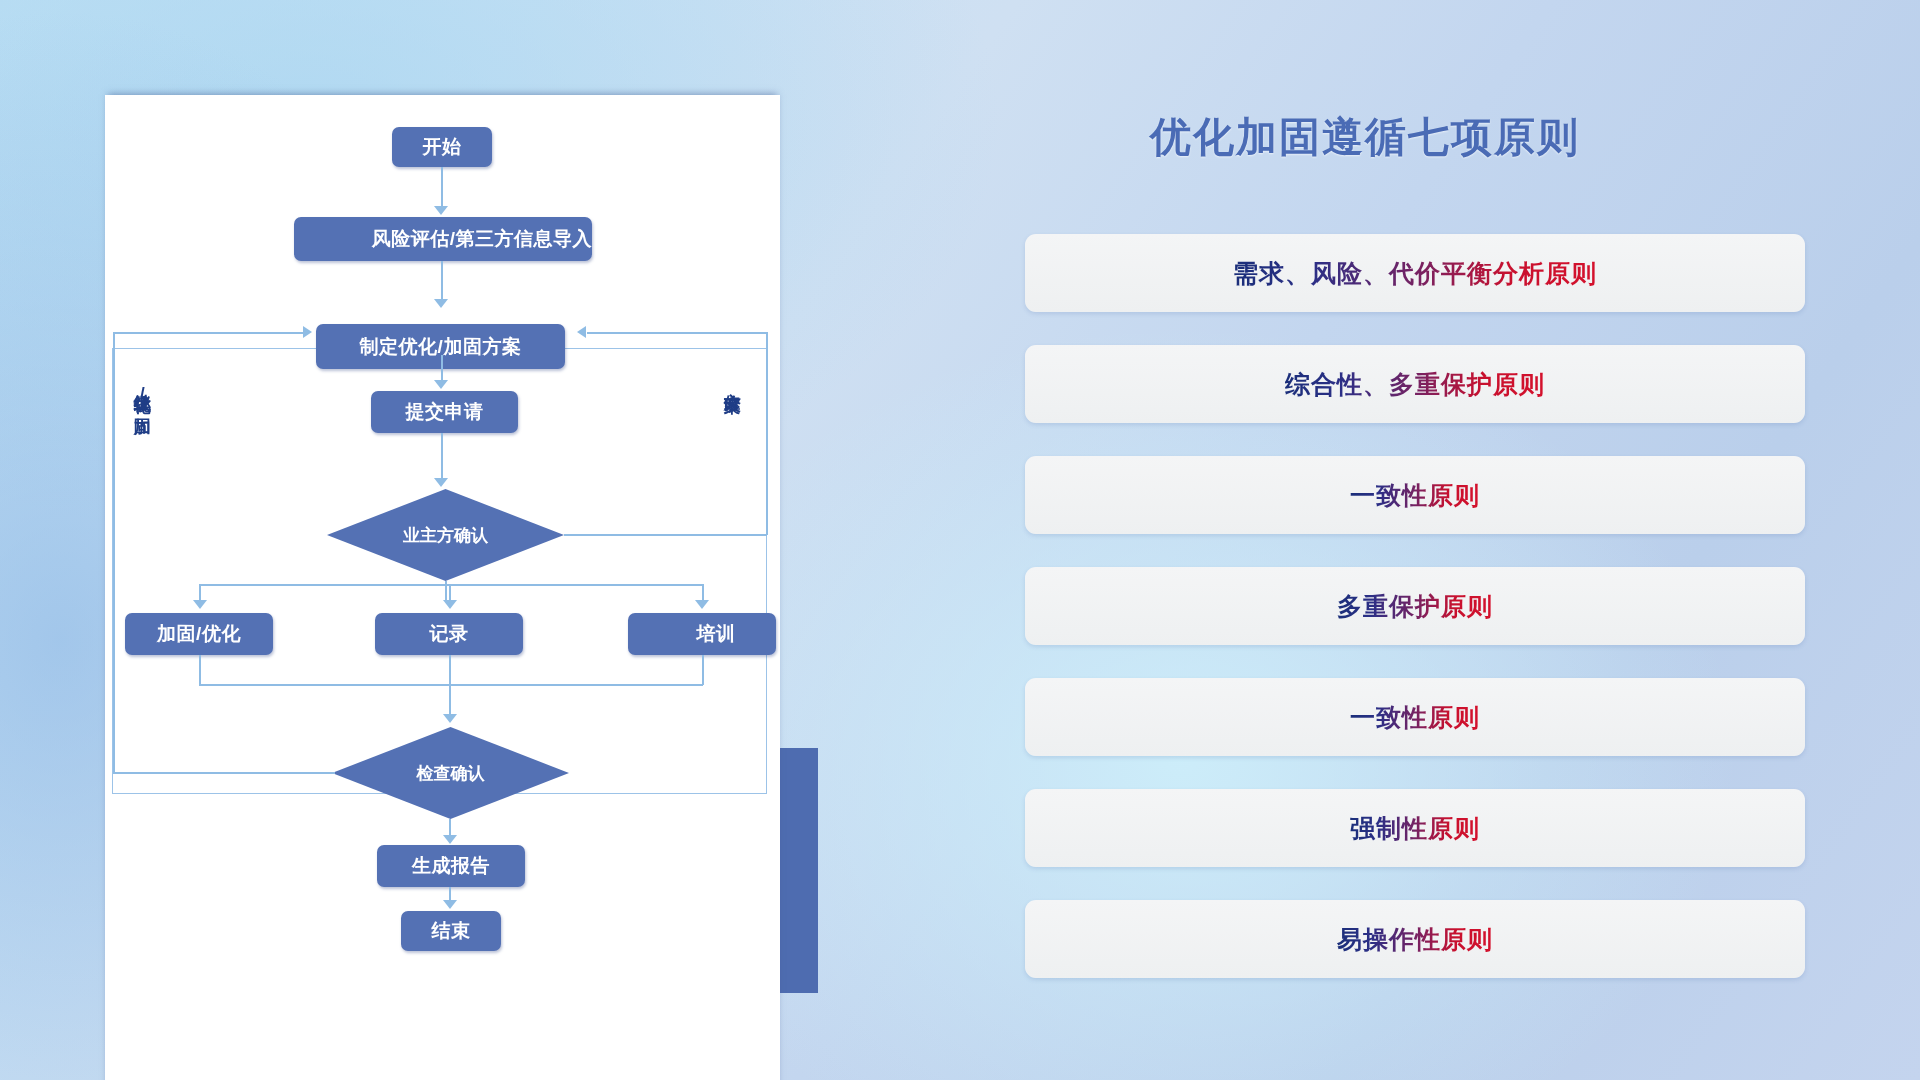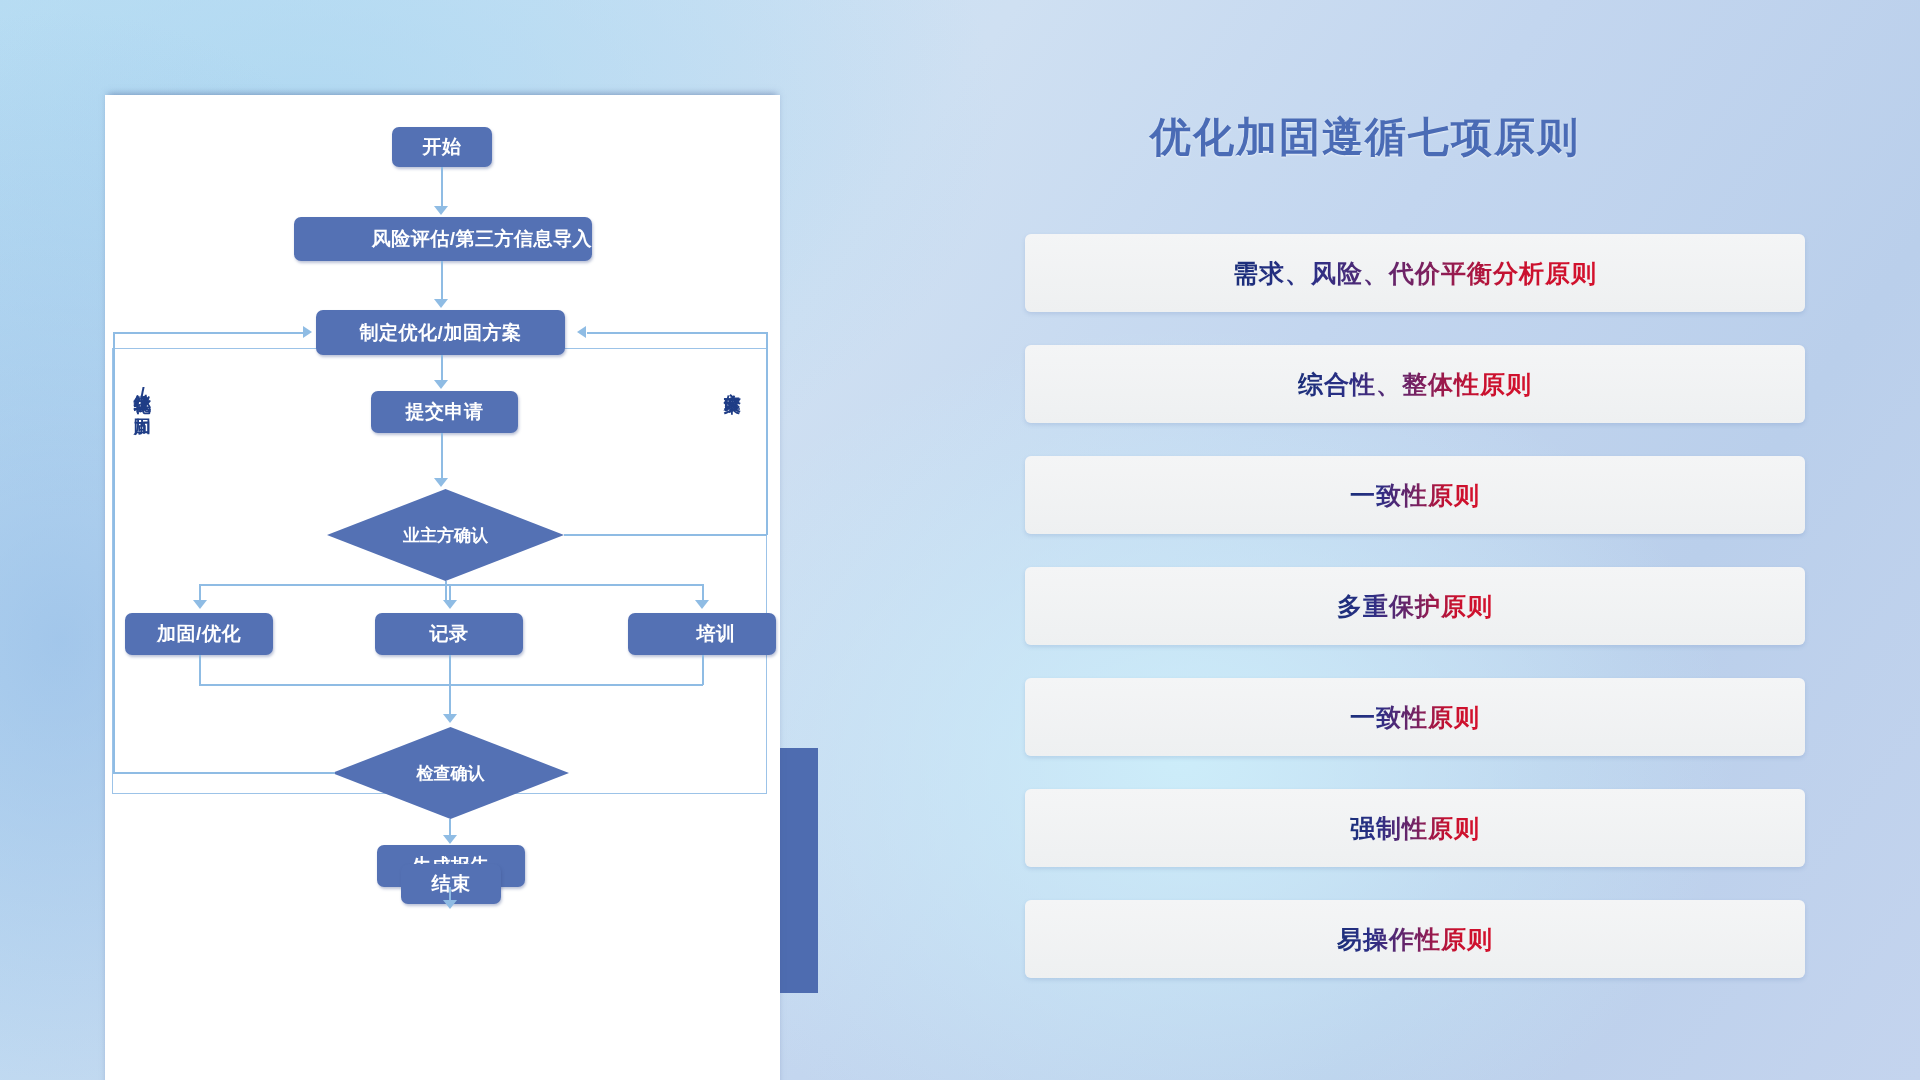--- a/index.html
+++ b/index.html
@@ -85,21 +85,21 @@
     font-size: 41px; font-weight: bold; color: #4A6BB5;
     letter-spacing: 2px;
     text-shadow: 0 1px 2px rgba(255,255,255,0.6);
     white-space: nowrap;
   }
   #cards { position: absolute; left: 1025px; top: 234px; width: 780px; }
   .p-card {
     position: relative;
     height: 78px;
     margin-bottom: 33px;
-    border-radius: 6px;
+    border-radius: 11px;
     background: linear-gradient(180deg,#f4f5f6 0%, #eef0f1 100%);
     display: flex; align-items: center; justify-content: center;
     box-shadow: 0 2px 4px rgba(80,110,170,0.18);
   }
   .p-card::before{
     content:""; position:absolute; inset:-1.6px; border-radius: 12px;
     background: linear-gradient(178deg,#3f5fa8 0%, #3f5fa8 22%, #8b3b72 55%, #d8112a 78%, #d8112a 100%);
     z-index:-1;
   }
   .p-card-label {
@@ -122,21 +122,21 @@
     <div id="flow-inner-frame"></div>
 
     <div class="node" style="left:287px; top:32px; width:100px; height:40px;">
       <span>开始</span>
     </div>
 
     <div class="node" style="left:189px; top:122px; width:298px; height:44px;justify-content:flex-end;">
       <span>风险评估/第三方信息导入</span>
     </div>
 
-    <div class="node" style="left:211px; top:215px; width:249px; height:45px;">
+    <div class="node" style="left:211px; top:229px; width:249px; height:45px;">
       <span>制定优化/加固方案</span>
     </div>
 
     <div class="node" style="left:266px; top:296px; width:147px; height:42px;">
       <span>提交申请</span>
     </div>
 
     <div class="diamond" style="left:222px; top:394px; width:237px; height:92px;">
       <span>业主方确认</span>
     </div>
@@ -154,21 +154,21 @@
     </div>
 
     <div class="diamond" style="left:227px; top:632px; width:237px; height:92px;">
       <span>检查确认</span>
     </div>
 
     <div class="node" style="left:272px; top:750px; width:148px; height:42px;">
       <span>生成报告</span>
     </div>
 
-    <div class="node" style="left:296px; top:769px; width:100px; height:40px;">
+    <div class="node" style="left:296px; top:816px; width:100px; height:40px;">
       <span>结束</span>
     </div>
 
     <div class="vlabel" style="left:28px; top:285px; height:150px;">继续优化/加固</div>
 
     <div class="vlabel" style="left:618px; top:285px; height:110px;">方案修改</div>
 
     <div class="conn v" style="left:336px; top:72px; height:41px;"></div>
     <div class="arrow-d" style="left:329px; top:111px;"></div>
 
@@ -218,21 +218,21 @@
 
   <div id="panel-title">优化加固遵循七项原则</div>
 
   <div id="cards">
 
     <div class="p-card">
       <span class="p-card-label">需求、风险、代价平衡分析原则</span>
     </div>
 
     <div class="p-card">
-      <span class="p-card-label">综合性、整体性原则</span>
+      <span class="p-card-label">综合性、多重保护原则</span>
     </div>
 
     <div class="p-card">
       <span class="p-card-label">一致性原则</span>
     </div>
 
     <div class="p-card">
       <span class="p-card-label">多重保护原则</span>
     </div>
 

